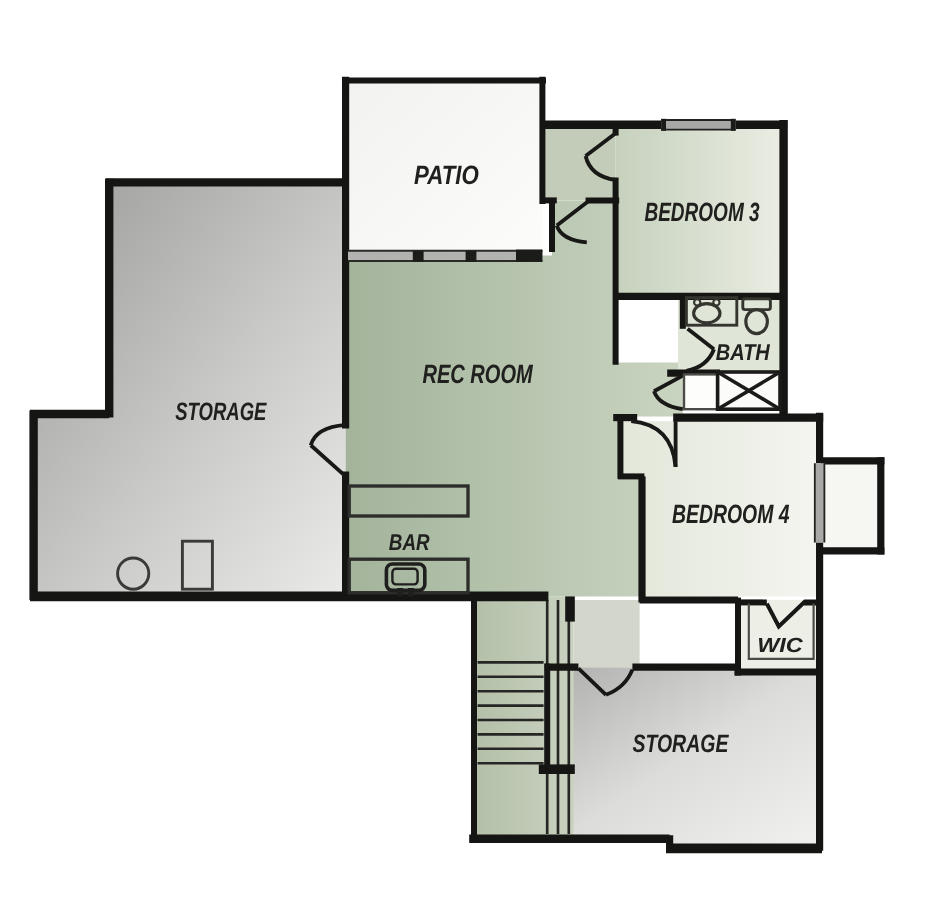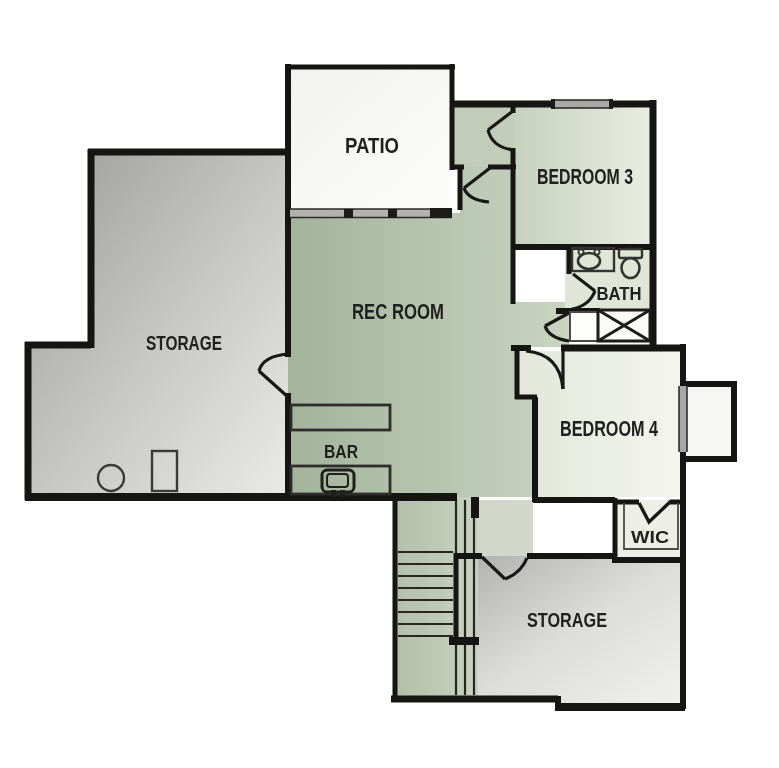--- a/index.html
+++ b/index.html
@@ -1,17 +1,17 @@
 <!DOCTYPE html>
 <html><head>
 <meta charset="utf-8">
 <style>
   html,body{margin:0;padding:0;background:#ffffff;}
   .plan-stage{position:relative;width:779px;height:768px;background:#ffffff;overflow:hidden;
-    font-family:"Liberation Sans", sans-serif;}
+    font-family:"Liberation Sans", sans-serif;font-style:italic;}
   .plan-stage svg{position:absolute;left:0;top:0;}
   text.room-label{font-family:"Liberation Sans", sans-serif;font-weight:700;fill:#20201e;
     text-anchor:middle;}
 </style>
 </head>
 <body>
 
 <div class="plan-stage">
 <svg width="779" height="768" viewBox="0 0 779 768">
   <defs>

